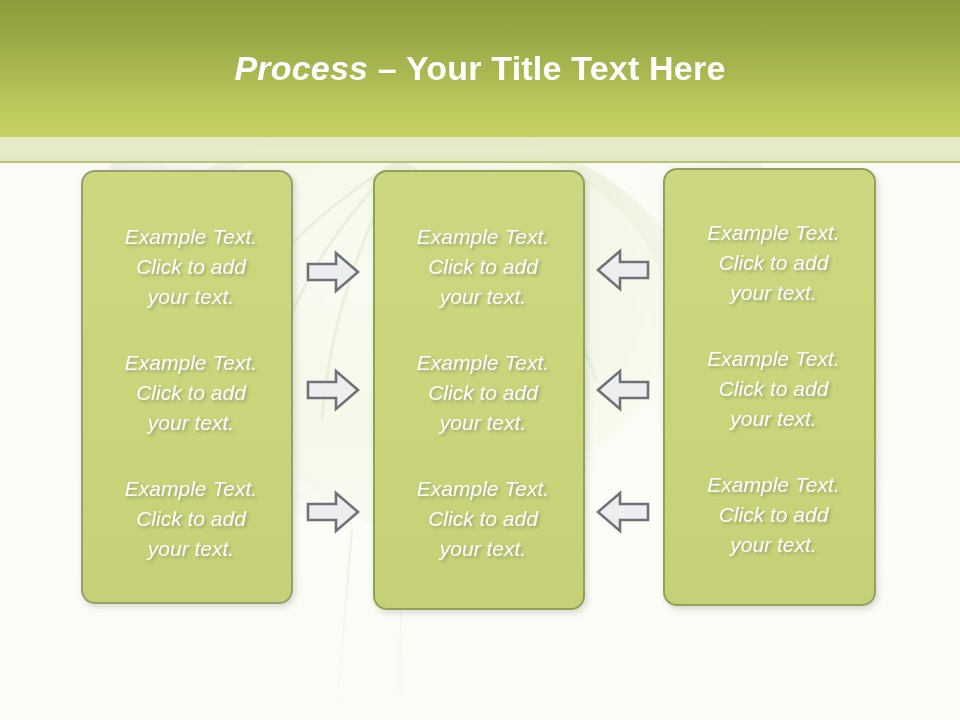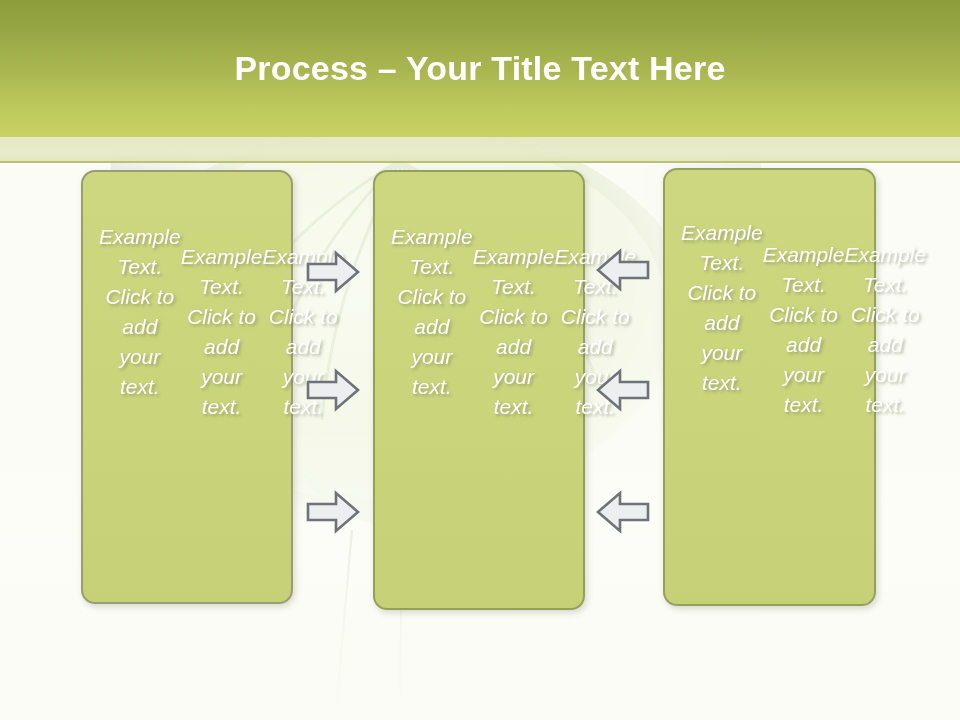--- a/index.html
+++ b/index.html
@@ -62,35 +62,35 @@
     left: 0; top: 48px;
     width: 960px;
     text-align: center;
     z-index: 6;
     color: #ffffff;
     font-size: 34px;
     line-height: 40px;
     letter-spacing: .2px;
     white-space: nowrap;
   }
-  .slide-title .t-bold { font-weight: bold; }
+  .slide-title .t-bold { font-weight: bold; font-style: italic; }
   .slide-title .t-rest { font-weight: bold; }
 
   
   .proc-box {
     position: absolute;
     z-index: 5;
     box-sizing: border-box;
     border-radius: 14px;
     background: linear-gradient(to bottom, #ccd77f 0%, #c9d47b 55%, #c6d177 100%);
     border: 2px solid #9aa45f;
     box-shadow: 2px 3px 6px rgba(90,95,70,.22);
     padding: 34px 8px 0 16px;
     display: flex;
-    flex-direction: row;
+    flex-direction: column;
     justify-content: flex-start;
   }
   .proc-box.box-1 { left: 81px;  top: 170px; width: 212px; height: 434px; border-color: #9a9c72; }
   .proc-box.box-2 { left: 373px; top: 170px; width: 212px; height: 440px; border-color: #93a05a; }
   .proc-box.box-3 { left: 663px; top: 168px; width: 213px; height: 438px; border-color: #95a05f; }
 
   .proc-text {
     color: #ffffff;
     font-style: italic;
     font-size: 21px;

